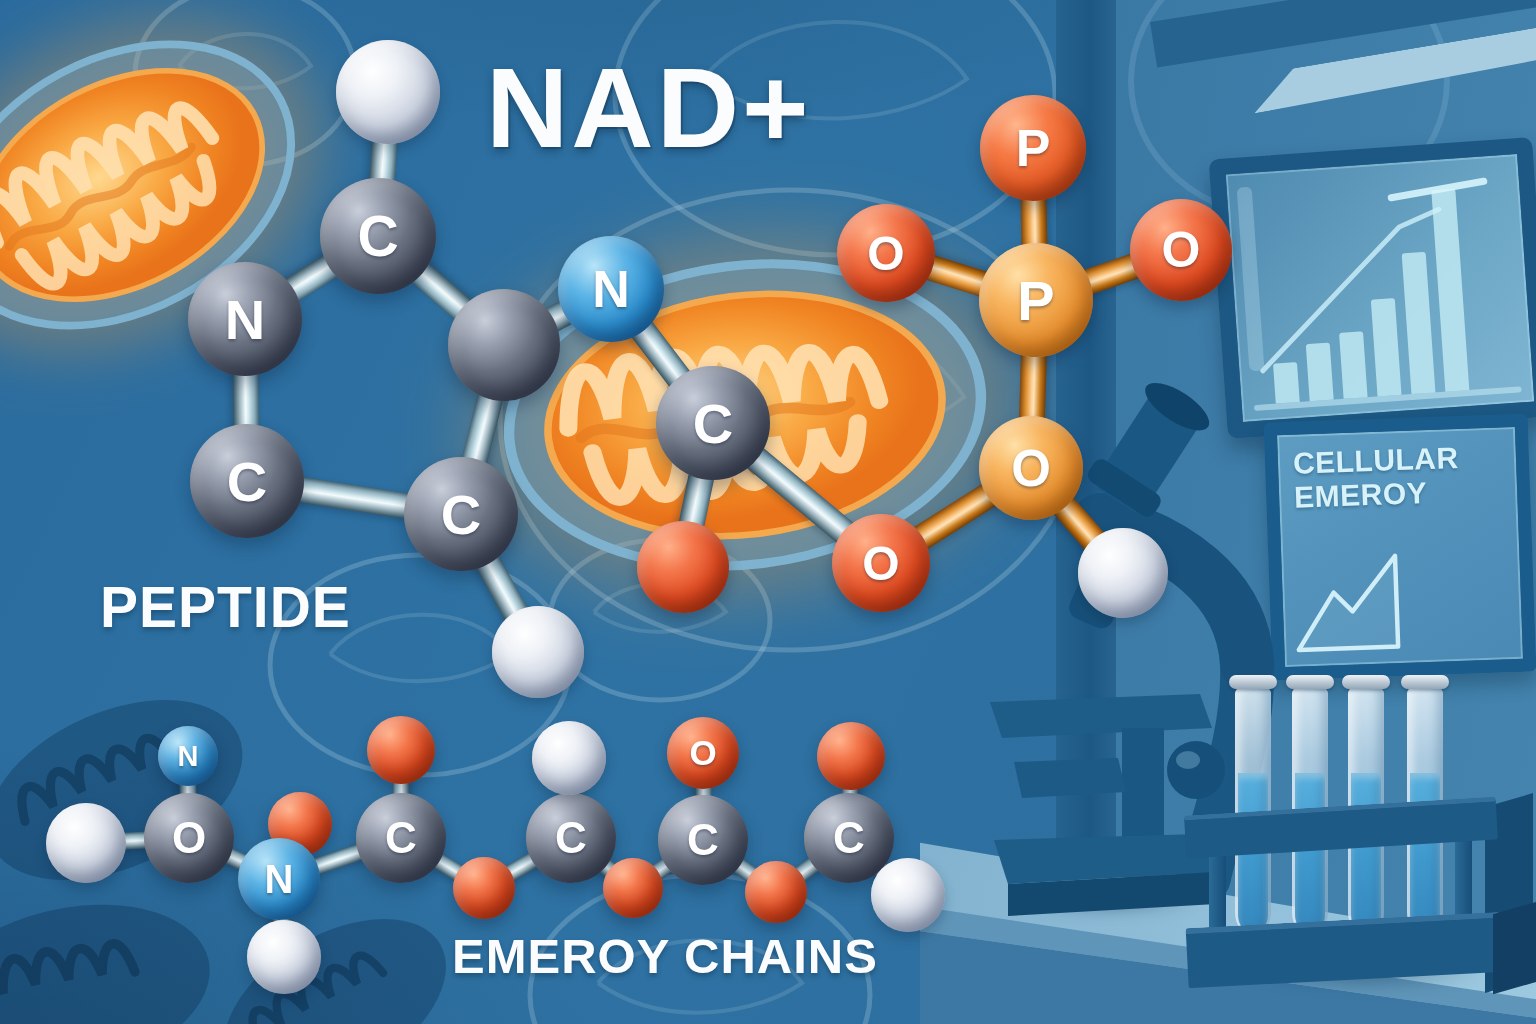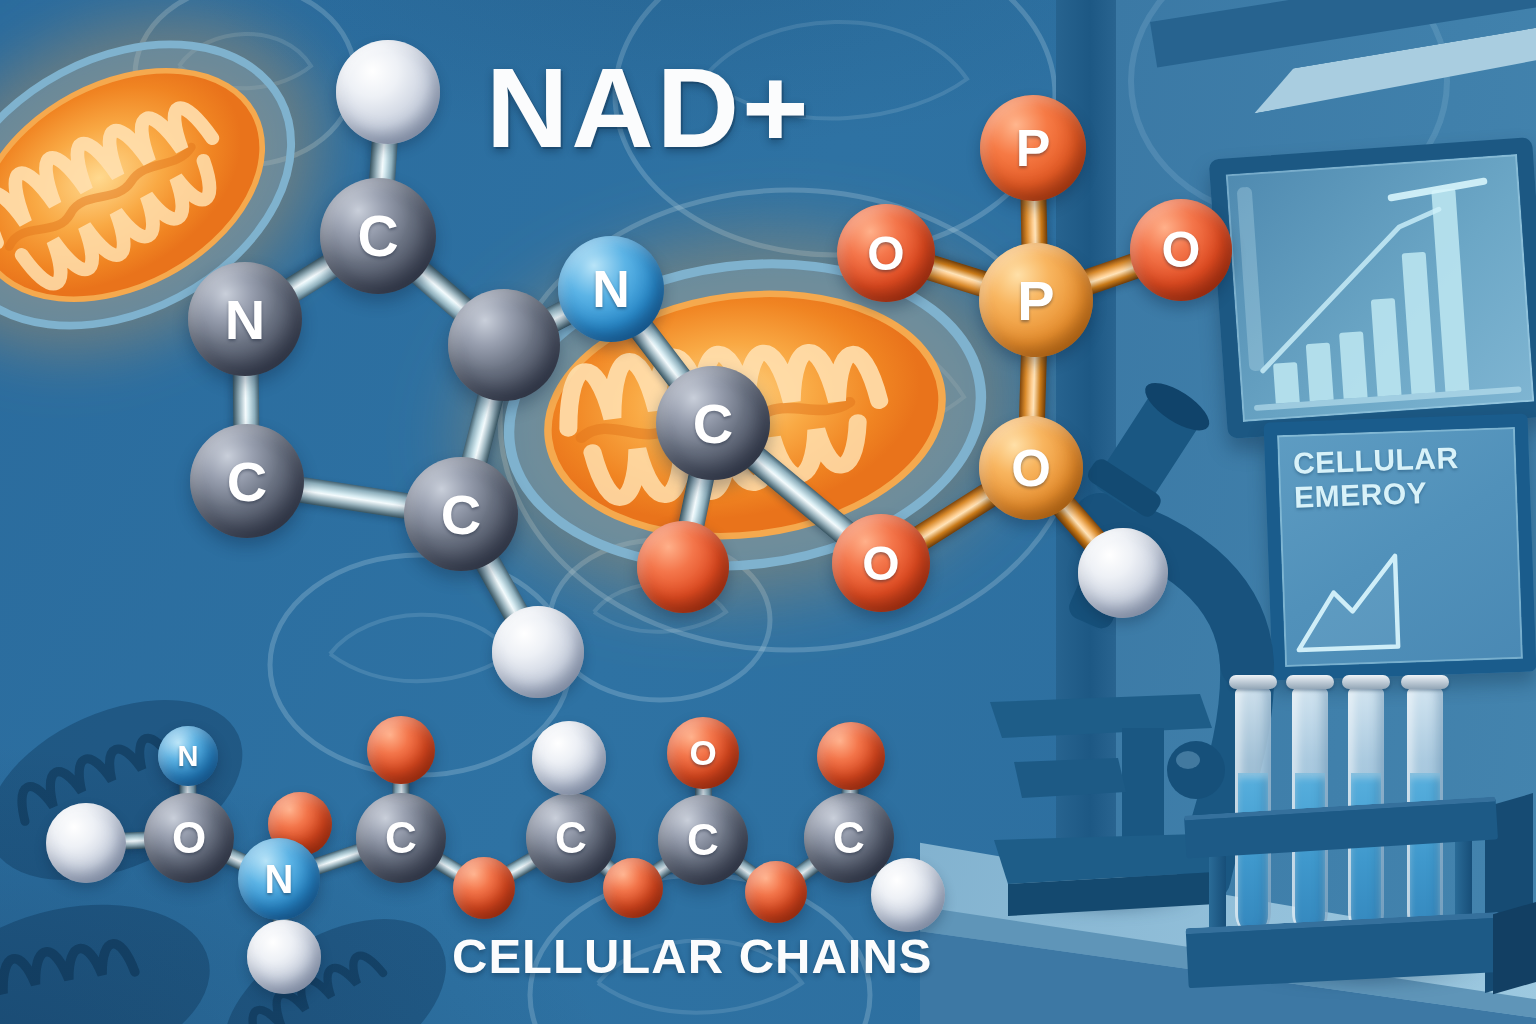--- a/index.html
+++ b/index.html
@@ -353,16 +353,17 @@
       <div class="atom v-gray" style="left: 804px; top: 793px; height: 90px; width: 90px;">
         <span style="font-size: 44px;">C</span>
       </div>
       <div class="atom v-red" style="left: 817px; top: 722px; height: 68px; width: 68px;"></div>
       <div class="atom v-silver" style="left: 871px; top: 858px; height: 74px; width: 74px;"></div>
     </div>
 
   <div class="layer texts">
     <div class="txt title">NAD+</div>
     <div class="txt peptide-left">
+      <div>PEPTIDE</div>
     </div>
-    <div class="txt peptide-bottom">CELLULAR CHAINS</div>
+    <div class="txt peptide-bottom">EMEROY CHAINS</div>
   </div>
 </div>
 
 </body></html>

